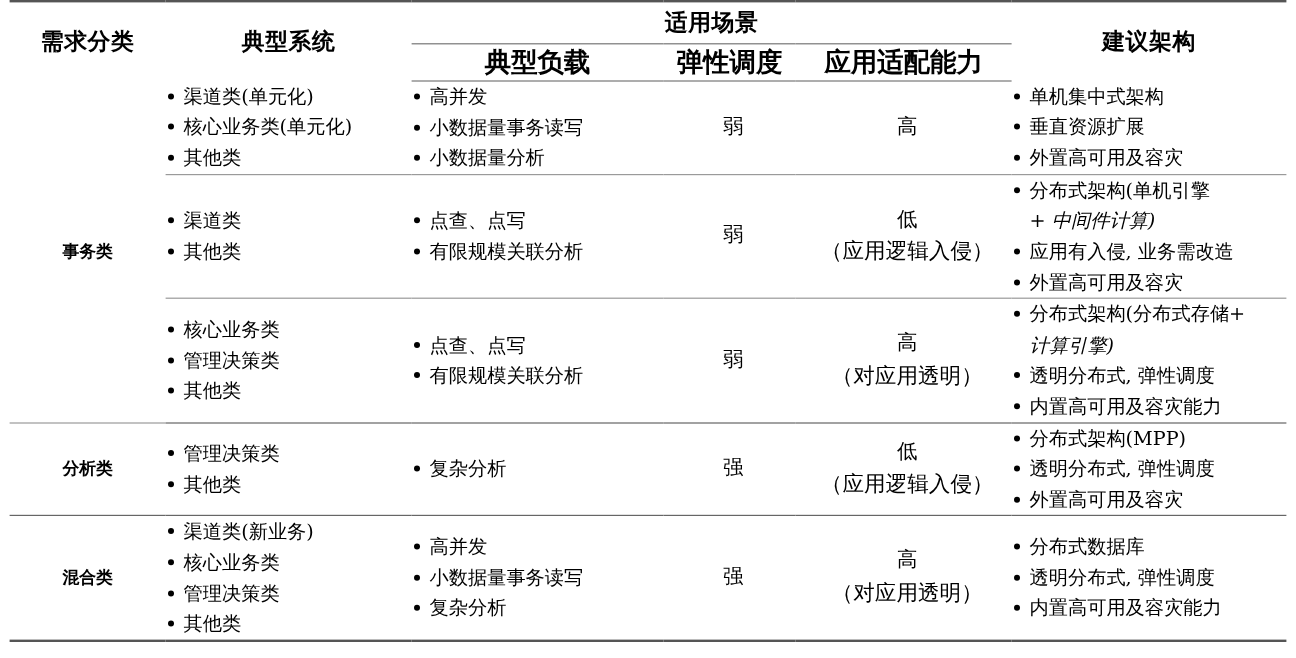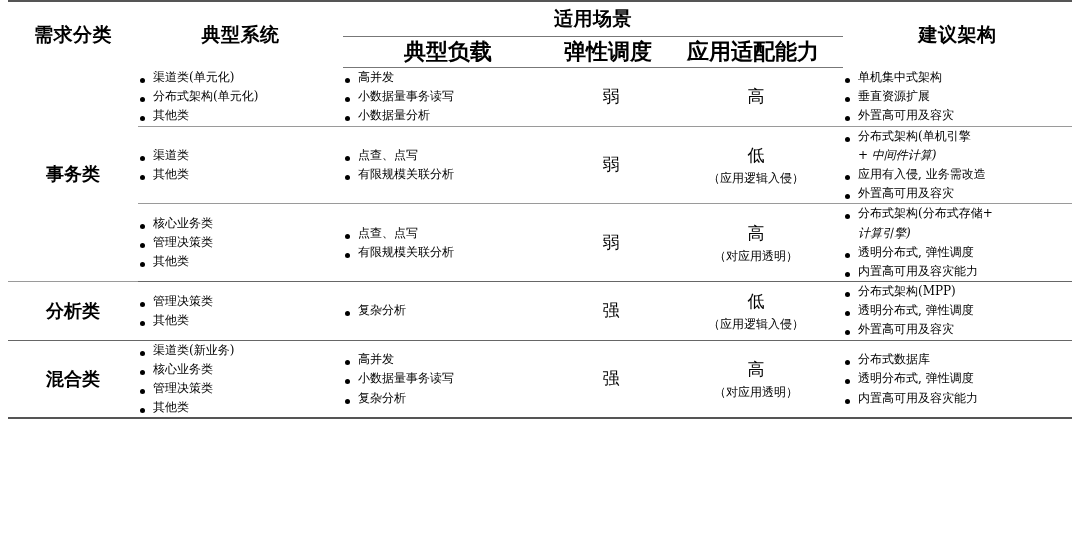--- a/index.html
+++ b/index.html
@@ -48,40 +48,40 @@
   }
   .line-top { border-top: 2.5px solid #555; }
   .line-bottom { border-bottom: 2.5px solid #555; }
   .line-mid { border-bottom: 1.5px solid #777; }
   .scene-underline { border-bottom: 1.5px solid #777; }
 
   
   .grp-label {
     text-align: center;
     font-weight: bold;
-    font-size: 18px;
+    font-size: 14px;
   }
   .cell {
     font-size: 16px;
     line-height: 1.55;
     padding: 8px 6px 8px 14px;
   }
   .cell.center {
     text-align: center;
     padding-left: 6px;
   }
   ul.bullets {
     list-style: none;
     margin: 0;
     padding: 0;
   }
   ul.bullets li {
     position: relative;
     padding-left: 15px;
-    font-size: 12px;
+    font-size: 16px;
     line-height: 1.6;
     white-space: nowrap;
   }
   ul.bullets li::before {
     content: "";
     position: absolute;
     left: 2px;
     top: 10px;
     width: 5px;
     height: 5px;
@@ -89,21 +89,21 @@
     background: #000;
   }
   ul.bullets li.cont {
     padding-left: 15px;
     font-style: italic;
   }
   ul.bullets li.cont::before {
     display: none;
   }
   .sub-note {
-    font-size: 12px;
+    font-size: 18px;
     display: block;
     line-height: 1.5;
   }
   .val {
     font-size: 17px;
     line-height: 1.5;
   }
   .rowsep td {
     border-bottom: 1.2px solid #9a9a9a;
   }
@@ -136,21 +136,21 @@
       <td class="hdr-sub line-mid">典型负载</td>
       <td class="hdr-sub line-mid">弹性调度</td>
       <td class="hdr-sub line-mid">应用适配能力</td>
     </tr>
 
     <tr class="rowsep">
       <td class="grp-label group-sep" rowspan="3">事务类</td>
       <td class="cell">
         <ul class="bullets">
           <li>渠道类(单元化)</li>
-          <li>分布式架构(单元化)</li>
+          <li>核心业务类(单元化)</li>
           <li>其他类</li>
         </ul>
       </td>
       <td class="cell">
         <ul class="bullets">
           <li>高并发</li>
           <li>小数据量事务读写</li>
           <li>小数据量分析</li>
         </ul>
       </td>

